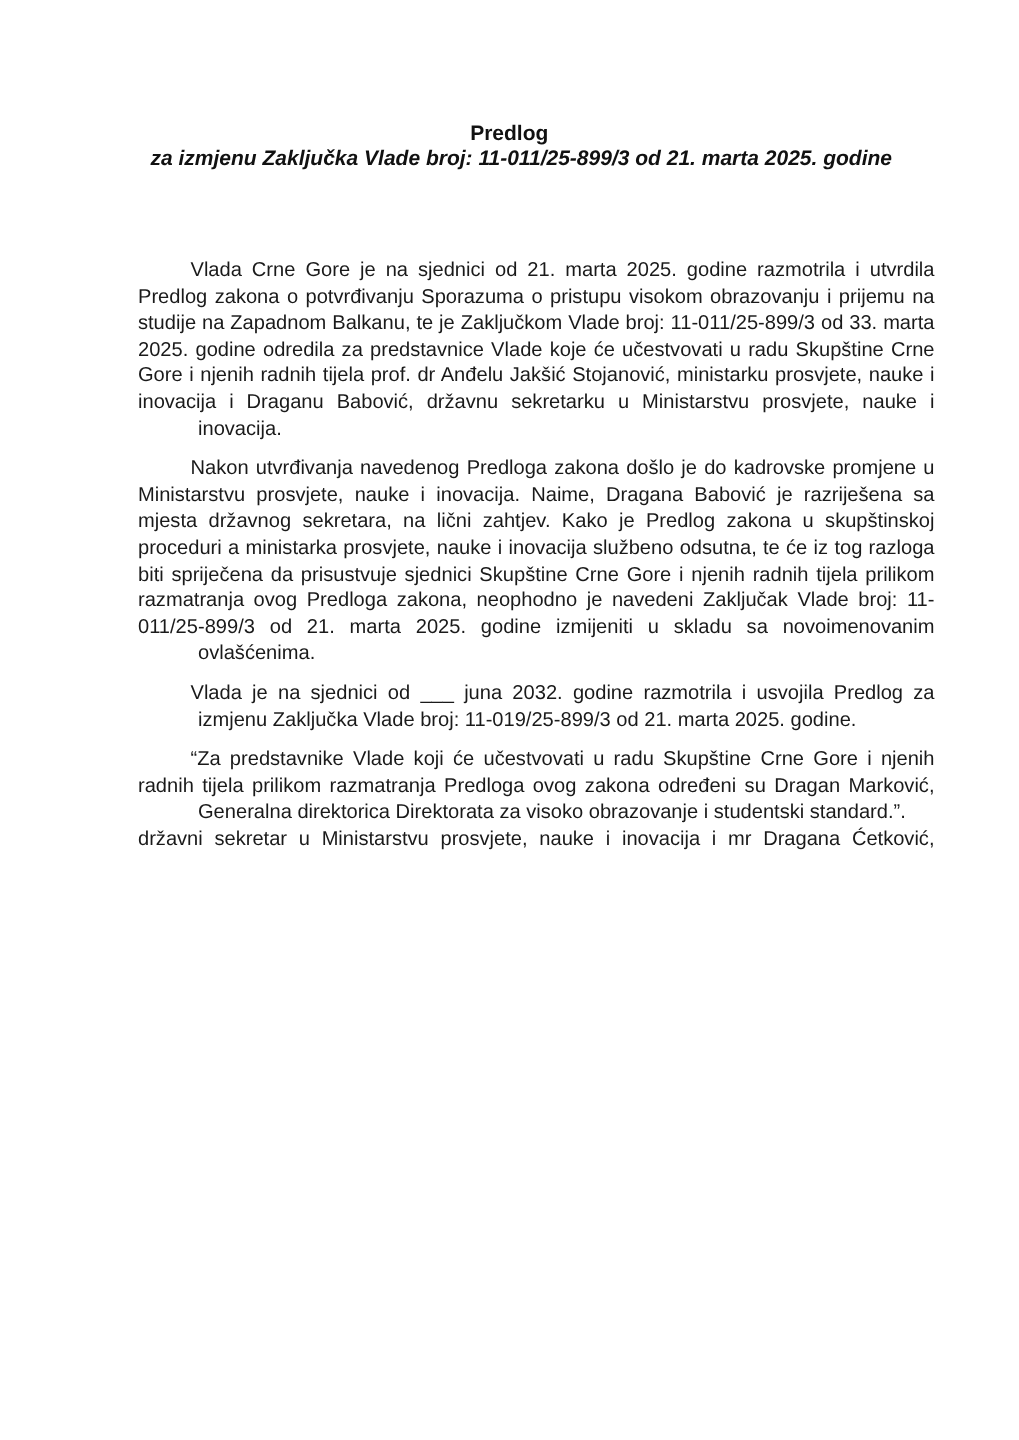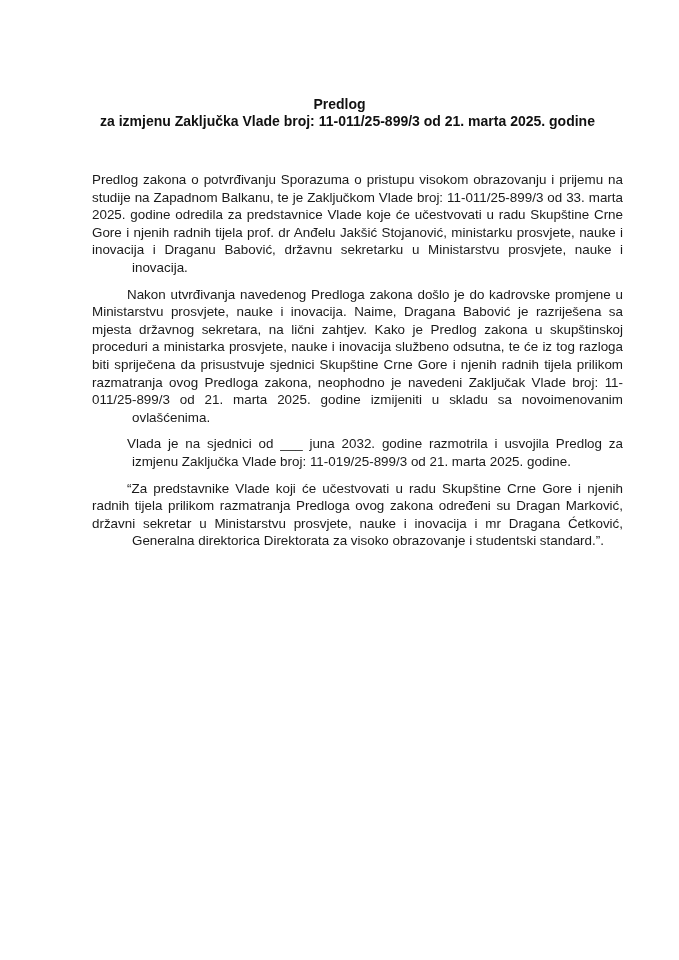--- a/index.html
+++ b/index.html
@@ -18,30 +18,30 @@
     .page {
       position: absolute;
       left: 0; top: 0;
       width: 679px;
       height: 960px;
       background: #ffffff;
     }
     .title-block {
       position: absolute;
       left: 0;
-      top: 96px;
+      top: 80px;
       width: 679px;
       text-align: center;
       font-weight: bold;
       font-size: 14px;
       line-height: 17px;
       color: #111111;
     }
     .title-block .line { display: block; white-space: nowrap; }
-    .title-block .line2 { padding-left: 16px; }
+    .title-block .line2 { padding-left: 16px; font-style: italic; }
     .body-block {
       position: absolute;
       left: 92px;
       top: 171px;
       width: 531px;
       font-size: 13.4px;
       line-height: 17.6px;
     }
     .para {
       margin: 0 0 9px 0;
@@ -61,20 +61,21 @@
 <div class="page">
 
   <div class="title-block">
     <span class="line line1">Predlog</span>
     <span class="line line2">za izmjenu Zaključka Vlade broj: 11-011/25-899/3 od 21. marta 2025. godine</span>
   </div>
 
   <div class="body-block">
 
     <p class="para">
+      <span class="ln first">Vlada Crne Gore je na sjednici od 21. marta 2025. godine razmotrila i utvrdila</span>
       <span class="ln">Predlog zakona o potvrđivanju Sporazuma o pristupu visokom obrazovanju i prijemu na</span>
       <span class="ln">studije na Zapadnom Balkanu, te je Zaključkom Vlade broj: 11-011/25-899/3 od 33. marta</span>
       <span class="ln">2025. godine odredila za predstavnice Vlade koje će učestvovati u radu Skupštine Crne</span>
       <span class="ln">Gore i njenih radnih tijela prof. dr Anđelu Jakšić Stojanović, ministarku prosvjete, nauke i</span>
       <span class="ln">inovacija i Draganu Babović, državnu sekretarku u Ministarstvu prosvjete, nauke i</span>
       <span class="ln last">inovacija.</span>
     </p>
 
     <p class="para">
       <span class="ln first">Nakon utvrđivanja navedenog Predloga zakona došlo je do kadrovske promjene u</span>
@@ -92,18 +93,18 @@
 
     <p class="para">
       <span class="ln first">Vlada je na sjednici od ___ juna 2032. godine razmotrila i usvojila Predlog za</span>
       <span class="ln last">izmjenu Zaključka Vlade broj: 11-019/25-899/3 od 21. marta 2025. godine.</span>
     </p>
 
 
     <p class="para">
       <span class="ln first">“Za predstavnike Vlade koji će učestvovati u radu Skupštine Crne Gore i njenih</span>
       <span class="ln">radnih tijela prilikom razmatranja Predloga ovog zakona određeni su Dragan Marković,</span>
+      <span class="ln last">Generalna direktorica Direktorata za visoko obrazovanje i studentski standard.”.</span>
       <span class="ln">državni sekretar u Ministarstvu prosvjete, nauke i inovacija i mr Dragana Ćetković,</span>
-      <span class="ln last">Generalna direktorica Direktorata za visoko obrazovanje i studentski standard.”.</span>
     </p>
 
   </div>
 </div>
 
 </body></html>

